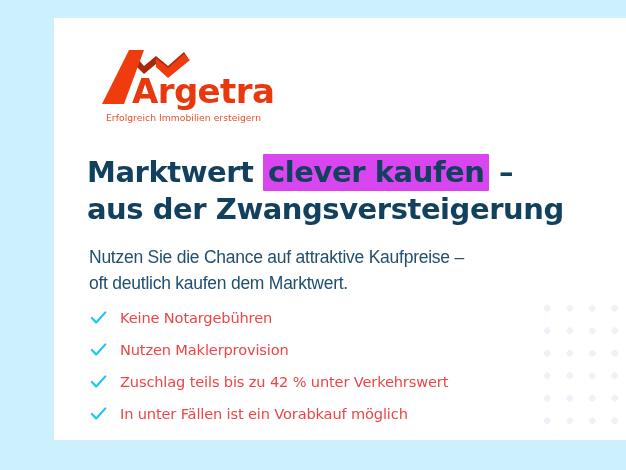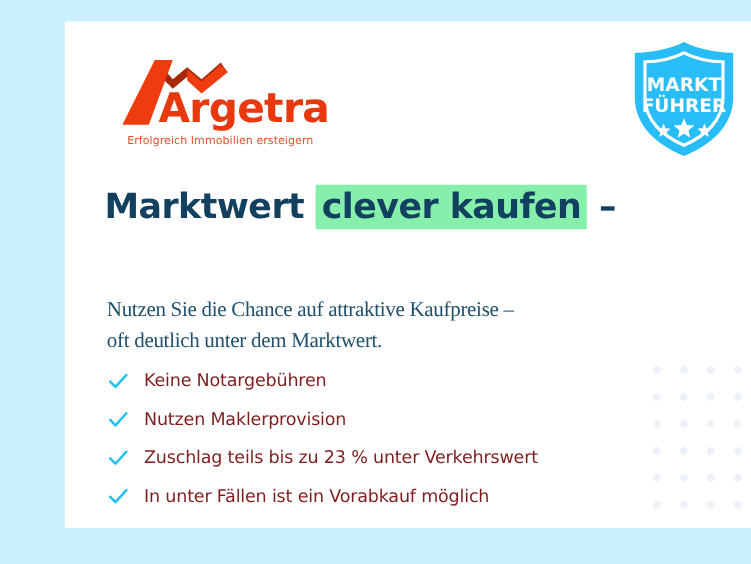--- a/index.html
+++ b/index.html
@@ -97,34 +97,34 @@
     top: 117px;
     width: 520px;
     font-family: "DejaVu Sans", sans-serif;
     font-size: 29px;
     font-weight: bold;
     line-height: 1.25;
     color: #12405F;
     letter-spacing: -0.45px;
   }
   .hl {
-    background: #86efac;
+    background: #d946ef;
     padding: 1px 5px 2px 5px;
     border-radius: 1px;
     box-decoration-break: clone;
     -webkit-box-decoration-break: clone;
   }
 
   
   #subhead {
     position: absolute;
     left: 35px;
     top: 208px;
     width: 500px;
-    font-family: Liberation Serif, serif;
+    font-family: Liberation Sans, sans-serif;
     font-size: 17.5px;
     font-weight: normal;
     line-height: 1.52;
     color: #21506E;
     letter-spacing: -0.25px;
   }
 
   
   #features {
     position: absolute;
@@ -143,21 +143,21 @@
   }
   .check-icon {
     flex: 0 0 auto;
     width: 19px;
     height: 19px;
     display: block;
   }
   .feature-label {
     font-family: "DejaVu Sans", sans-serif;
     font-size: 14.6px;
-    color: #7f1d1d;
+    color: #ef4444;
     letter-spacing: -0.15px;
     white-space: nowrap;
   }
 </style>
 </head>
 <body>
 
 <div id="banner">
   <div id="card">
 
@@ -169,56 +169,43 @@
         <path d="M22 34 L36 6 L50 22 L62 12 L74 22 L90 8 L94 14 L74 30 L62 20 L50 30 L36 16 Z" fill="#A8280C"></path>
 
         <path d="M35 6 L50 6 L30 60 L8 60 Z" fill="#EE3C0E"></path>
 
         <path d="M62 14 L74 24 L90 10 L96 16 L74 34 L62 23 Z" fill="#EE3C0E"></path>
       </svg>
       <div id="logo-word">Argetra</div>
       <div id="logo-tag">Erfolgreich Immobilien ersteigern</div>
     </div>
 
-    <div id="badge">
-      <svg width="96" height="100" viewBox="0 0 96 100">
-        <path d="M48 2 C34 9, 18 11, 7 11 L7 48 C7 72, 26 88, 48 97 C70 88, 89 72, 89 48 L89 11 C78 11, 62 9, 48 2 Z" fill="#29BDF7"></path>
-        <path d="M48 11 C37 16.5, 24 18.5, 15.5 18.5 L15.5 48 C15.5 67.5, 30.5 80.5, 48 88 C65.5 80.5, 80.5 67.5, 80.5 48 L80.5 18.5 C72 18.5, 59 16.5, 48 11 Z" fill="none" stroke="#FFFFFF" stroke-width="2.6"></path>
-        <text x="48" y="43" text-anchor="middle" fill="#FFFFFF" font-family="DejaVu Sans, sans-serif" font-size="15.5" font-weight="bold">MARKT</text>
-        <text x="48" y="60" text-anchor="middle" fill="#FFFFFF" font-family="DejaVu Sans, sans-serif" font-size="15.5" font-weight="bold">FÜHRER</text>
-        <g fill="#FFFFFF">
-          <path d="M31 70 L32.6 73.9 L36.8 74.2 L33.6 77 L34.6 81.1 L31 78.8 L27.4 81.1 L28.4 77 L25.2 74.2 L29.4 73.9 Z"></path>
-          <path d="M48 65.5 L50.4 71.2 L56.6 71.6 L51.8 75.7 L53.3 81.8 L48 78.4 L42.7 81.8 L44.2 75.7 L39.4 71.6 L45.6 71.2 Z"></path>
-          <path d="M65 70 L66.6 73.9 L70.8 74.2 L67.6 77 L68.6 81.1 L65 78.8 L61.4 81.1 L62.4 77 L59.2 74.2 L63.4 73.9 Z"></path>
-        </g>
-      </svg>
-    </div>
-
-    <h1 id="headline"><span>Marktwert </span><span class="hl">clever kaufen</span><span> –</span><br></h1>
-
-    <p id="subhead"><span>Nutzen Sie die Chance auf attraktive Kaufpreise –</span><br><span>oft deutlich unter dem Marktwert.</span></p>
+
+    <h1 id="headline"><span>Marktwert </span><span class="hl">clever kaufen</span><span> –</span><br><span>aus der Zwangsversteigerung</span></h1>
+
+    <p id="subhead"><span>Nutzen Sie die Chance auf attraktive Kaufpreise –</span><br><span>oft deutlich kaufen dem Marktwert.</span></p>
 
     <ul id="features">
       <li>
         <svg class="check-icon" viewBox="0 0 20 20">
           <path d="M3 10.5 L7.6 15.2 L17.2 4.6" fill="none" stroke="#22C0F5" stroke-width="2.2" stroke-linecap="round" stroke-linejoin="round"></path>
         </svg>
         <span class="feature-label">Keine Notargebühren</span>
       </li>
       <li>
         <svg class="check-icon" viewBox="0 0 20 20">
           <path d="M3 10.5 L7.6 15.2 L17.2 4.6" fill="none" stroke="#22C0F5" stroke-width="2.2" stroke-linecap="round" stroke-linejoin="round"></path>
         </svg>
         <span class="feature-label">Nutzen Maklerprovision</span>
       </li>
       <li>
         <svg class="check-icon" viewBox="0 0 20 20">
           <path d="M3 10.5 L7.6 15.2 L17.2 4.6" fill="none" stroke="#22C0F5" stroke-width="2.2" stroke-linecap="round" stroke-linejoin="round"></path>
         </svg>
-        <span class="feature-label">Zuschlag teils bis zu 23 % unter Verkehrswert</span>
+        <span class="feature-label">Zuschlag teils bis zu 42 % unter Verkehrswert</span>
       </li>
       <li>
         <svg class="check-icon" viewBox="0 0 20 20">
           <path d="M3 10.5 L7.6 15.2 L17.2 4.6" fill="none" stroke="#22C0F5" stroke-width="2.2" stroke-linecap="round" stroke-linejoin="round"></path>
         </svg>
         <span class="feature-label">In unter Fällen ist ein Vorabkauf möglich</span>
       </li>
     </ul>
 
   </div>

